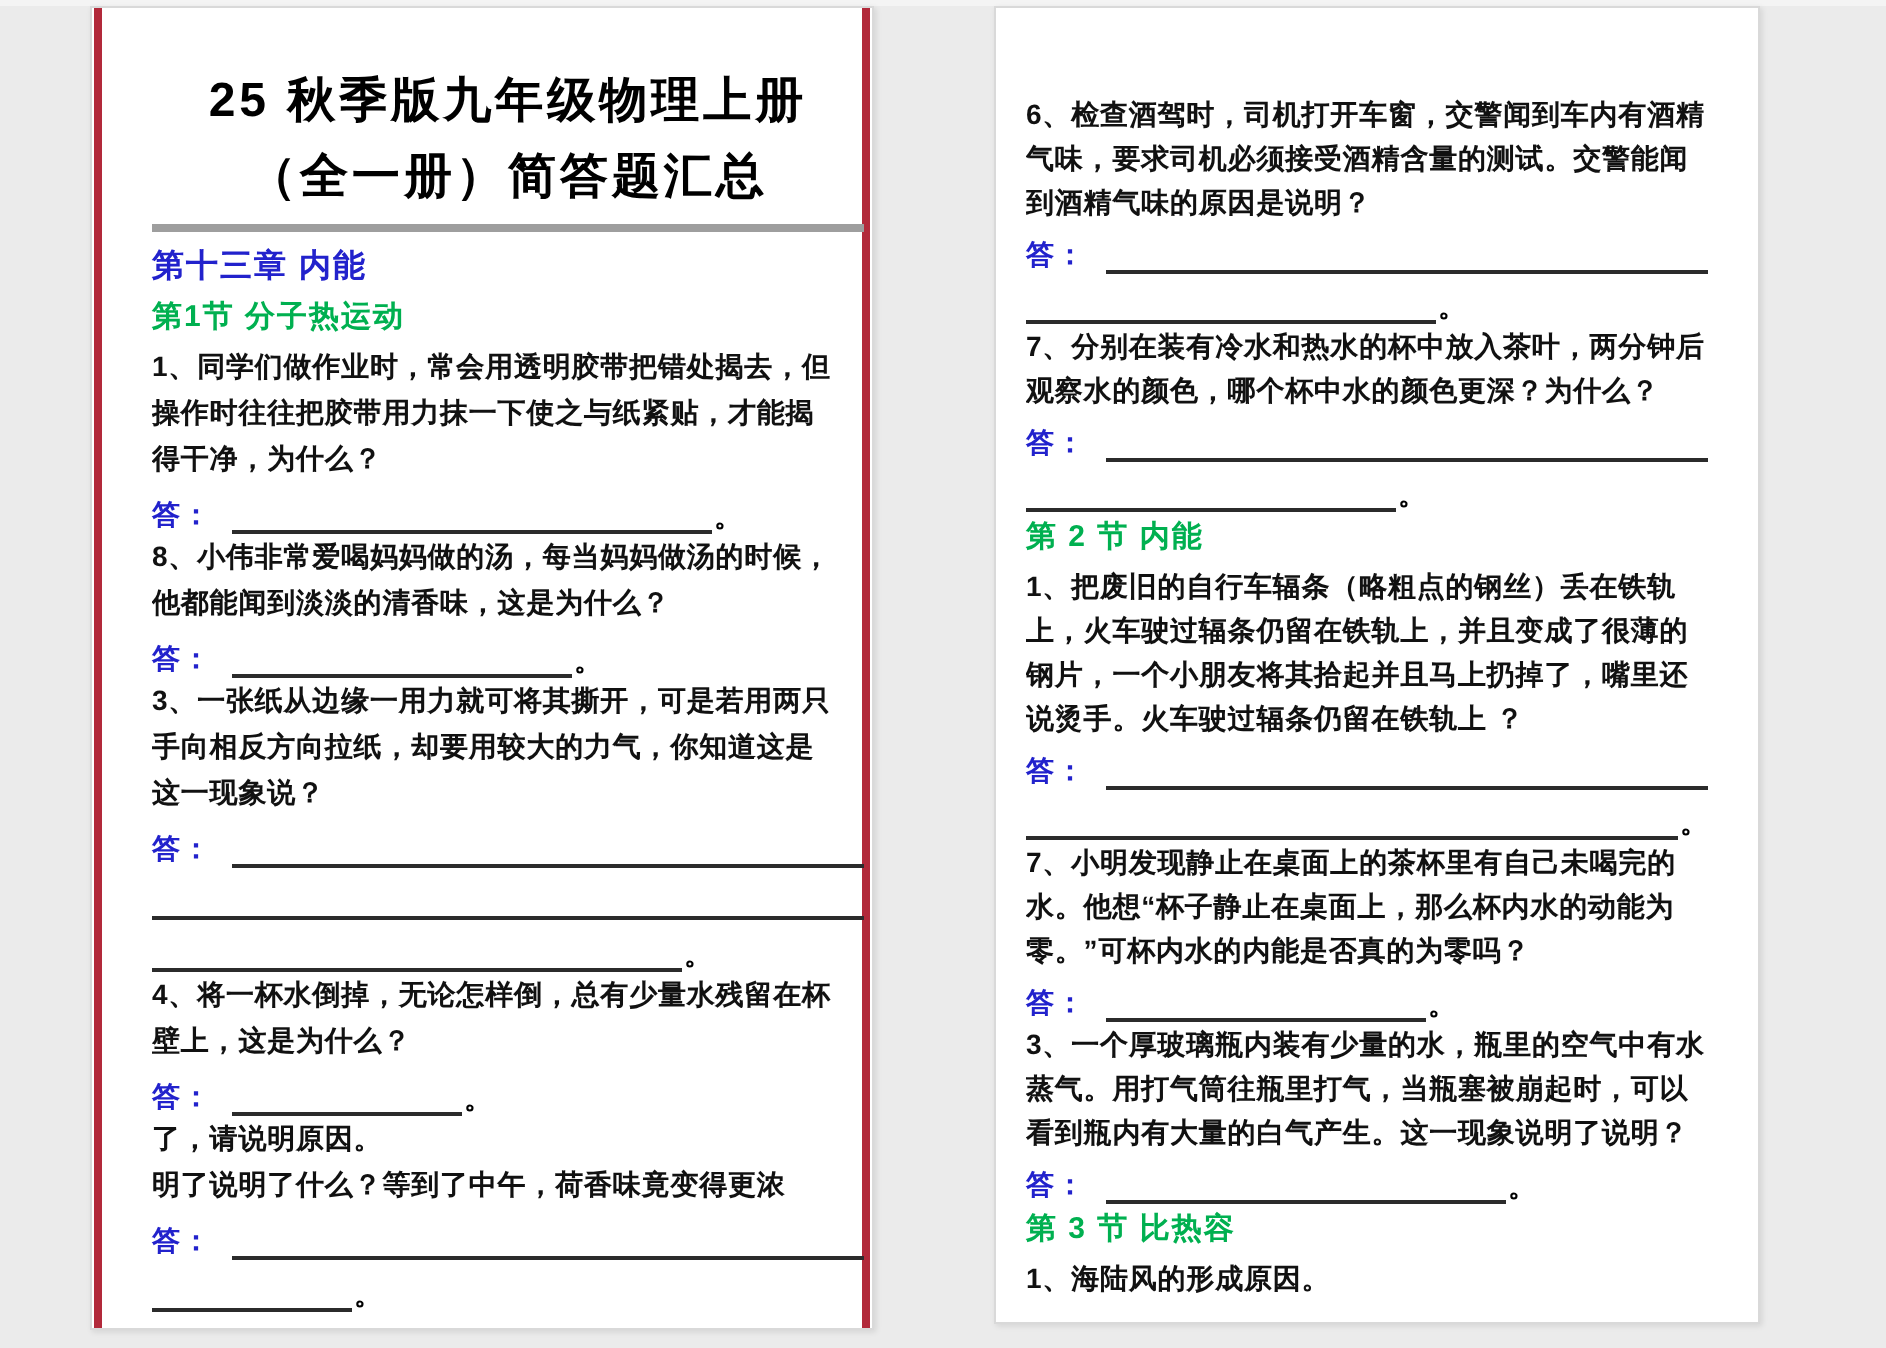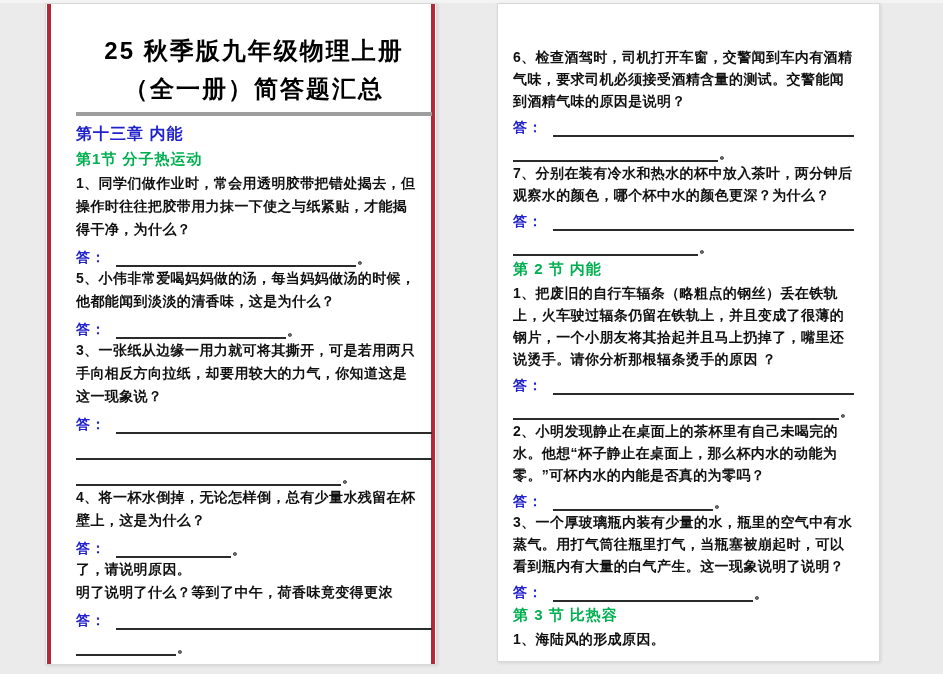--- a/index.html
+++ b/index.html
@@ -80,21 +80,21 @@
           <div class="qline">得干净，为什么？</div>
         </div>
         <div class="answer">
           <div class="arow" style="display: flex;">
             <span class="alabel">答：</span>
             <span class="aline" style="width: 240px;"></span>
             <span class="aperiod">。</span>
           </div>
         </div>
         <div class="question">
-          <div class="qline">5、小伟非常爱喝妈妈做的汤，每当妈妈做汤的时候，</div>
+          <div class="qline">8、小伟非常爱喝妈妈做的汤，每当妈妈做汤的时候，</div>
           <div class="qline">他都能闻到淡淡的清香味，这是为什么？</div>
         </div>
         <div class="answer">
           <div class="arow" style="display: flex;">
             <span class="alabel">答：</span>
             <span class="aline" style="width: 170px;"></span>
             <span class="aperiod">。</span>
           </div>
         </div>
         <div class="question">
@@ -172,34 +172,34 @@
           <div class="arow" style="display: flex;">
             <span class="aline" style="width: 185px;"></span>
             <span class="aperiod">。</span>
           </div>
         </div>
         <div class="section-heading">第 2 节 内能</div>
         <div class="question">
           <div class="qline">1、把废旧的自行车辐条（略粗点的钢丝）丢在铁轨</div>
           <div class="qline">上，火车驶过辐条仍留在铁轨上，并且变成了很薄的</div>
           <div class="qline">钢片，一个小朋友将其拾起并且马上扔掉了，嘴里还</div>
-          <div class="qline">说烫手。请你分析那根辐条烫手的原因 ？</div>
+          <div class="qline">说烫手。火车驶过辐条仍留在铁轨上 ？</div>
         </div>
         <div class="answer">
           <div class="arow" style="display: flex;">
             <span class="alabel">答：</span>
             <span class="aline fill"></span>
           </div>
           <div class="arow" style="display: flex;">
             <span class="aline" style="width: 330px;"></span>
             <span class="aperiod">。</span>
           </div>
         </div>
         <div class="question">
-          <div class="qline">2、小明发现静止在桌面上的茶杯里有自己未喝完的</div>
+          <div class="qline">7、小明发现静止在桌面上的茶杯里有自己未喝完的</div>
           <div class="qline">水。他想“杯子静止在桌面上，那么杯内水的动能为</div>
           <div class="qline">零。”可杯内水的内能是否真的为零吗？</div>
         </div>
         <div class="answer">
           <div class="arow" style="display: flex;">
             <span class="alabel">答：</span>
             <span class="aline" style="width: 160px;"></span>
             <span class="aperiod">。</span>
           </div>
         </div>

